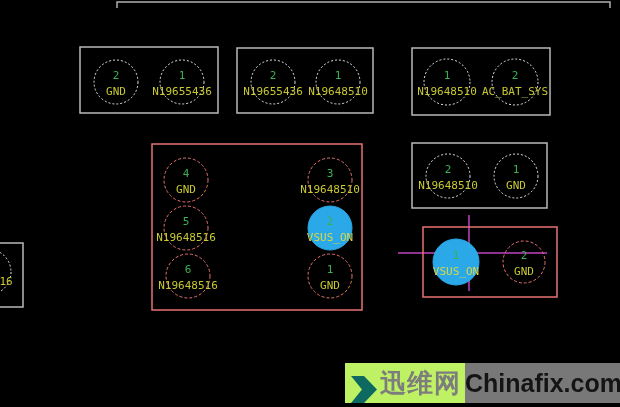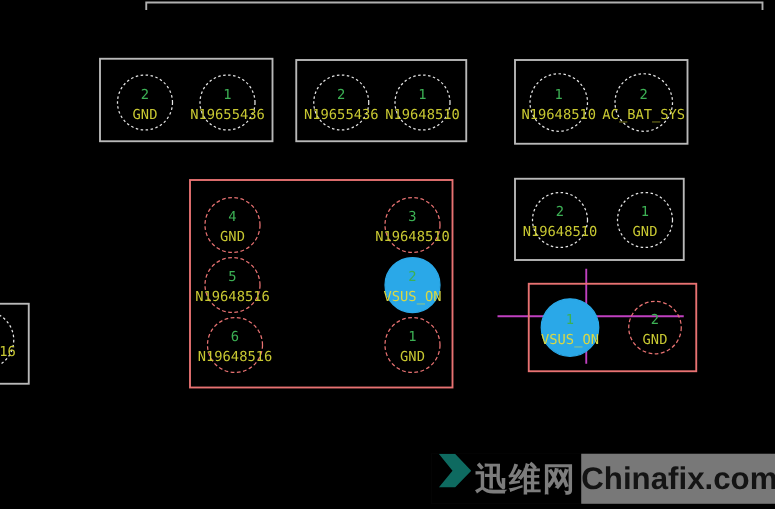--- a/index.html
+++ b/index.html
@@ -1,21 +1,21 @@
 <!DOCTYPE html>
 <html><head>
 <meta charset="utf-8">
 <style>
   html,body{margin:0;padding:0;background:#000;}
   .stage{position:relative;width:620px;height:407px;background:#000;overflow:hidden;
          font-family:"DejaVu Sans Mono",monospace;}
   svg text{font-family:"DejaVu Sans Mono",monospace;font-size:11px;}
   .wm{position:absolute;left:345px;top:363px;width:272px;height:40px;display:flex;
       align-items:stretch;background:#161616;}
-  .wm-left{display:flex;align-items:flex-start;gap:3px;padding:0 4px 0 6px;background:#000000;}
+  .wm-left{display:flex;align-items:flex-end;gap:3px;padding:0 4px 0 6px;background:#bef264;}
   .wm-cn{color:#7d7d7d;font-family:"Liberation Sans",sans-serif;font-weight:bold;
          font-size:26px;letter-spacing:1px;line-height:40px;white-space:nowrap;}
   .wm-right{flex:1;background:#787878;display:flex;align-items:center;justify-content:center;}
   .wm-domain{color:#141414;font-family:"Liberation Sans",sans-serif;font-weight:bold;
              font-size:25px;white-space:nowrap;}
 </style>
 </head>
 <body>
 
 <div class="stage">

